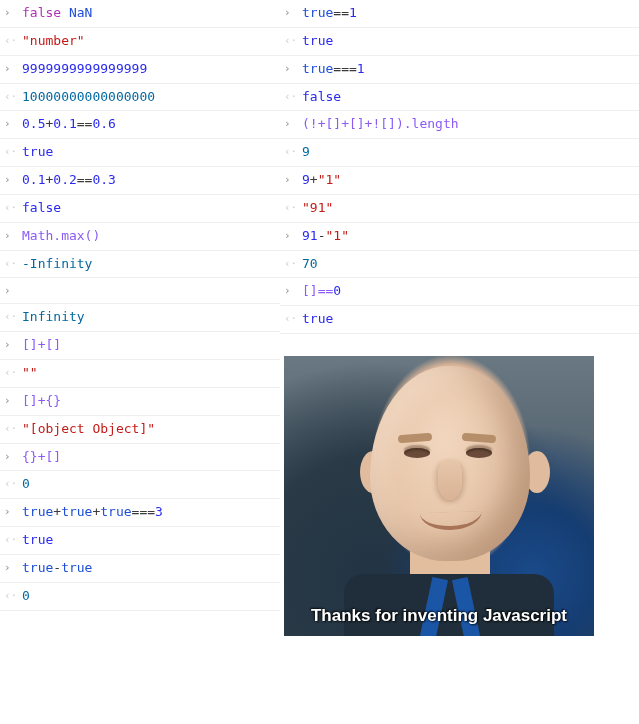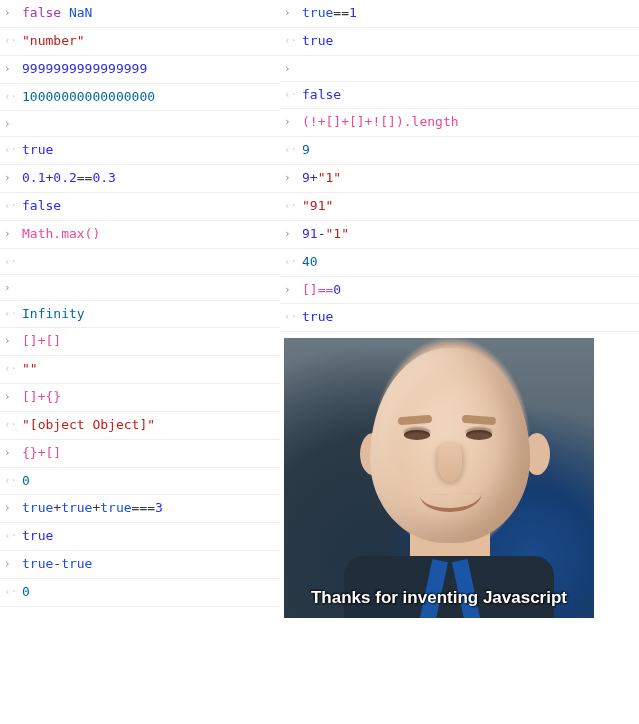--- a/index.html
+++ b/index.html
@@ -41,27 +41,27 @@
       flex: 1;
       white-space: pre;
       padding-left: 4px;
     }
     
     .tk-keyword { color: #b132b6; }
     .tk-literal { color: #1d4ed8; }
     .tk-number { color: #2a2af0; }
     .tk-string { color: #c41a16; }
     .tk-operator { color: #3a3a3a; }
-    .tk-text { color: #ec4899; }
+    .tk-text { color: #8b5cf6; }
     .tk-output-string { color: #c41a16; }
     .tk-output-number { color: #0369a1; }
     .tk-output-literal { color: #2a2af0; }
 
     .meme-box {
-      margin: 6px 0 0 4px;
+      margin: 22px 0 0 4px;
       width: 310px;
       height: 280px;
       position: relative;
       overflow: hidden;
       background: #be185d;
     }
     .meme-bg {
       position: absolute;
       inset: 0;
       background:
@@ -177,39 +177,41 @@
       <div class="console-row">
         <span class="prompt-icon input-icon">›</span>
         <span class="code-content"><span class="tk-number">9999999999999999</span></span>
       </div>
       <div class="console-row">
         <span class="prompt-icon output-icon">‹·</span>
         <span class="code-content"><span class="tk-output-number">10000000000000000</span></span>
       </div>
       <div class="console-row">
         <span class="prompt-icon input-icon">›</span>
+        <span class="code-content"><span class="tk-number">0.5</span><span class="tk-operator">+</span><span class="tk-number">0.1</span><span class="tk-operator">==</span><span class="tk-number">0.6</span></span>
       </div>
       <div class="console-row">
         <span class="prompt-icon output-icon">‹·</span>
         <span class="code-content"><span class="tk-output-literal">true</span></span>
       </div>
       <div class="console-row">
         <span class="prompt-icon input-icon">›</span>
         <span class="code-content"><span class="tk-number">0.1</span><span class="tk-operator">+</span><span class="tk-number">0.2</span><span class="tk-operator">==</span><span class="tk-number">0.3</span></span>
       </div>
       <div class="console-row">
         <span class="prompt-icon output-icon">‹·</span>
         <span class="code-content"><span class="tk-output-literal">false</span></span>
       </div>
       <div class="console-row">
         <span class="prompt-icon input-icon">›</span>
         <span class="code-content"><span class="tk-text">Math.max()</span></span>
       </div>
       <div class="console-row">
         <span class="prompt-icon output-icon">‹·</span>
+        <span class="code-content"><span class="tk-output-number">-Infinity</span></span>
       </div>
       <div class="console-row">
         <span class="prompt-icon input-icon">›</span>
       </div>
       <div class="console-row">
         <span class="prompt-icon output-icon">‹·</span>
         <span class="code-content"><span class="tk-output-number">Infinity</span></span>
       </div>
       <div class="console-row">
         <span class="prompt-icon input-icon">›</span>
@@ -257,20 +259,21 @@
         <div class="console-row">
           <span class="prompt-icon input-icon">›</span>
           <span class="code-content"><span class="tk-literal">true</span><span class="tk-operator">==</span><span class="tk-number">1</span></span>
         </div>
         <div class="console-row">
           <span class="prompt-icon output-icon">‹·</span>
           <span class="code-content"><span class="tk-output-literal">true</span></span>
         </div>
         <div class="console-row">
           <span class="prompt-icon input-icon">›</span>
+          <span class="code-content"><span class="tk-literal">true</span><span class="tk-operator">===</span><span class="tk-number">1</span></span>
         </div>
         <div class="console-row">
           <span class="prompt-icon output-icon">‹·</span>
           <span class="code-content"><span class="tk-output-literal">false</span></span>
         </div>
         <div class="console-row">
           <span class="prompt-icon input-icon">›</span>
           <span class="code-content"><span class="tk-text">(!+[]+[]+![]).length</span></span>
         </div>
         <div class="console-row">
@@ -284,21 +287,21 @@
         <div class="console-row">
           <span class="prompt-icon output-icon">‹·</span>
           <span class="code-content"><span class="tk-output-string">"91"</span></span>
         </div>
         <div class="console-row">
           <span class="prompt-icon input-icon">›</span>
           <span class="code-content"><span class="tk-number">91</span><span class="tk-operator">-</span><span class="tk-string">"1"</span></span>
         </div>
         <div class="console-row">
           <span class="prompt-icon output-icon">‹·</span>
-          <span class="code-content"><span class="tk-output-number">40</span></span>
+          <span class="code-content"><span class="tk-output-number">70</span></span>
         </div>
         <div class="console-row">
           <span class="prompt-icon input-icon">›</span>
           <span class="code-content"><span class="tk-text">[]==</span><span class="tk-number">0</span></span>
         </div>
         <div class="console-row">
           <span class="prompt-icon output-icon">‹·</span>
           <span class="code-content"><span class="tk-output-literal">true</span></span>
         </div>
       </div>

